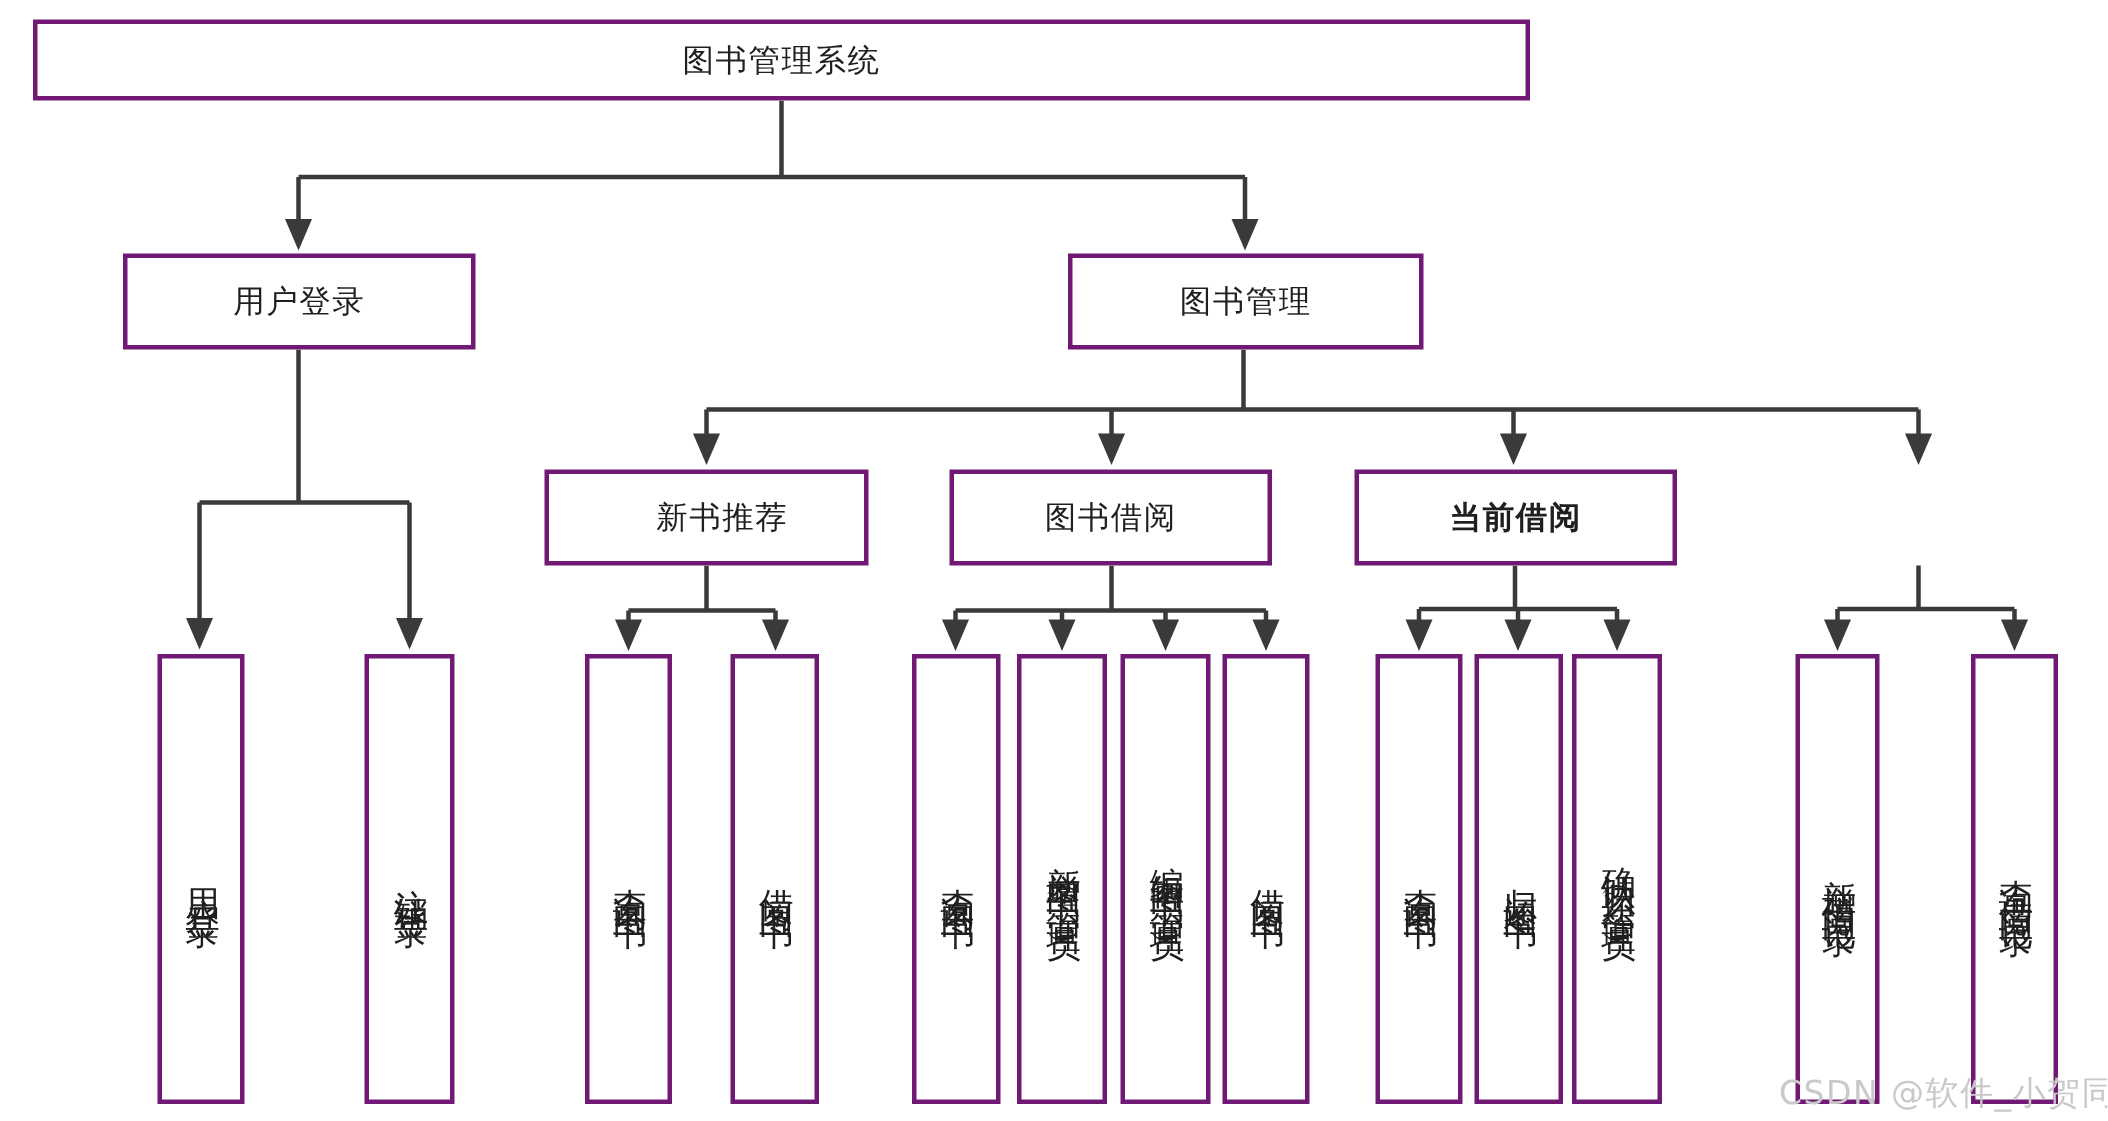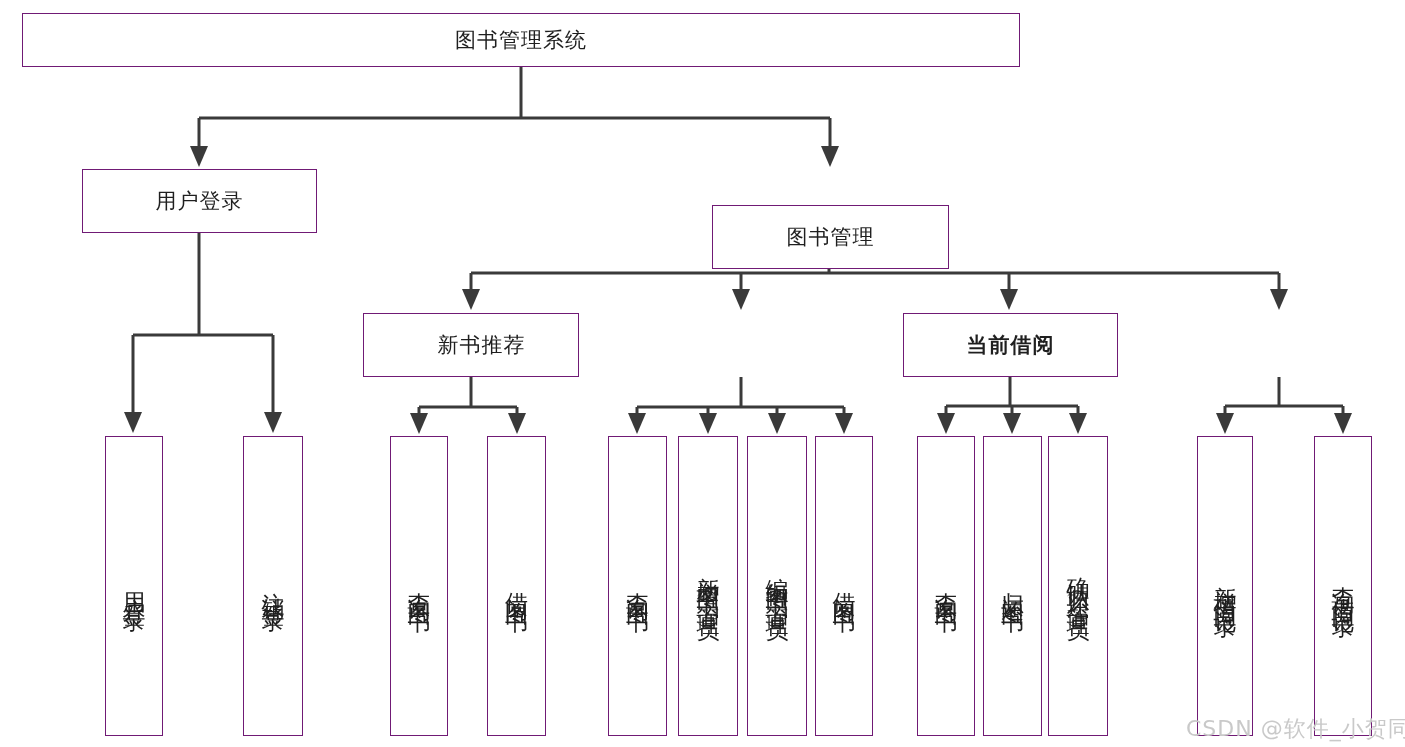--- a/index.html
+++ b/index.html
@@ -1,21 +1,21 @@
 <!DOCTYPE html>
 <html><head>
 <meta charset="utf-8">
 <style>
   html,body{margin:0;padding:0;background:#ffffff;}
   #canvas{
     position:relative;width:1405px;height:747px;background:#ffffff;overflow:hidden;
     font-family:"DejaVu Sans","Liberation Sans",sans-serif;color:#1f1f1f;
   }
   .box{
-    position:absolute;box-sizing:border-box;border:1px solid #701a75;background:#ffffff;
+    position:absolute;box-sizing:border-box;border:3px solid #701a75;background:#ffffff;
     display:flex;align-items:center;justify-content:center;
   }
   .hbox{font-size:21px;letter-spacing:1px;white-space:nowrap;}
   .leaf{
     writing-mode:vertical-rl;text-orientation:mixed;
     font-size:23px;letter-spacing:6px;line-height:1;white-space:nowrap;
   }
   svg.wires{position:absolute;left:0;top:0;z-index:0;}
   .box{z-index:1;}
   #watermark{
@@ -68,26 +68,29 @@
     </g>
   </svg>
 
   <div class="box hbox" style="left:22px;top:13px;width:998px;height:54px;">
     <span>图书管理系统</span>
   </div>
 
   <div class="box hbox" style="left:82px;top:169px;width:235px;height:64px;">
     <span>用户登录</span>
   </div>
-  <div class="box hbox" style="left:712px;top:169px;width:237px;height:64px;margin-top:36px;">
+  <div class="box hbox" style="left:712px;top:169px;width:237px;height:64px;">
     <span>图书管理</span>
   </div>
 
   <div class="box hbox" style="left:363px;top:313px;width:216px;height:64px;padding-left:21px;">
     <span>新书推荐</span>
+  </div>
+  <div class="box hbox" style="left:633px;top:313px;width:215px;height:64px;">
+    <span>图书借阅</span>
   </div>
   <div class="box hbox" style="left:903px;top:313px;width:215px;height:64px;font-weight:bold;">
     <span>当前借阅</span>
   </div>
 
   <div class="box leaf" style="left:105px;top:436px;width:58px;height:300px;">用户登录</div>
   <div class="box leaf" style="left:243px;top:436px;width:60px;height:300px;">注销登录</div>
 
   <div class="box leaf" style="left:390px;top:436px;width:58px;height:300px;">查询图书</div>
   <div class="box leaf" style="left:487px;top:436px;width:59px;height:300px;">借阅图书</div>

